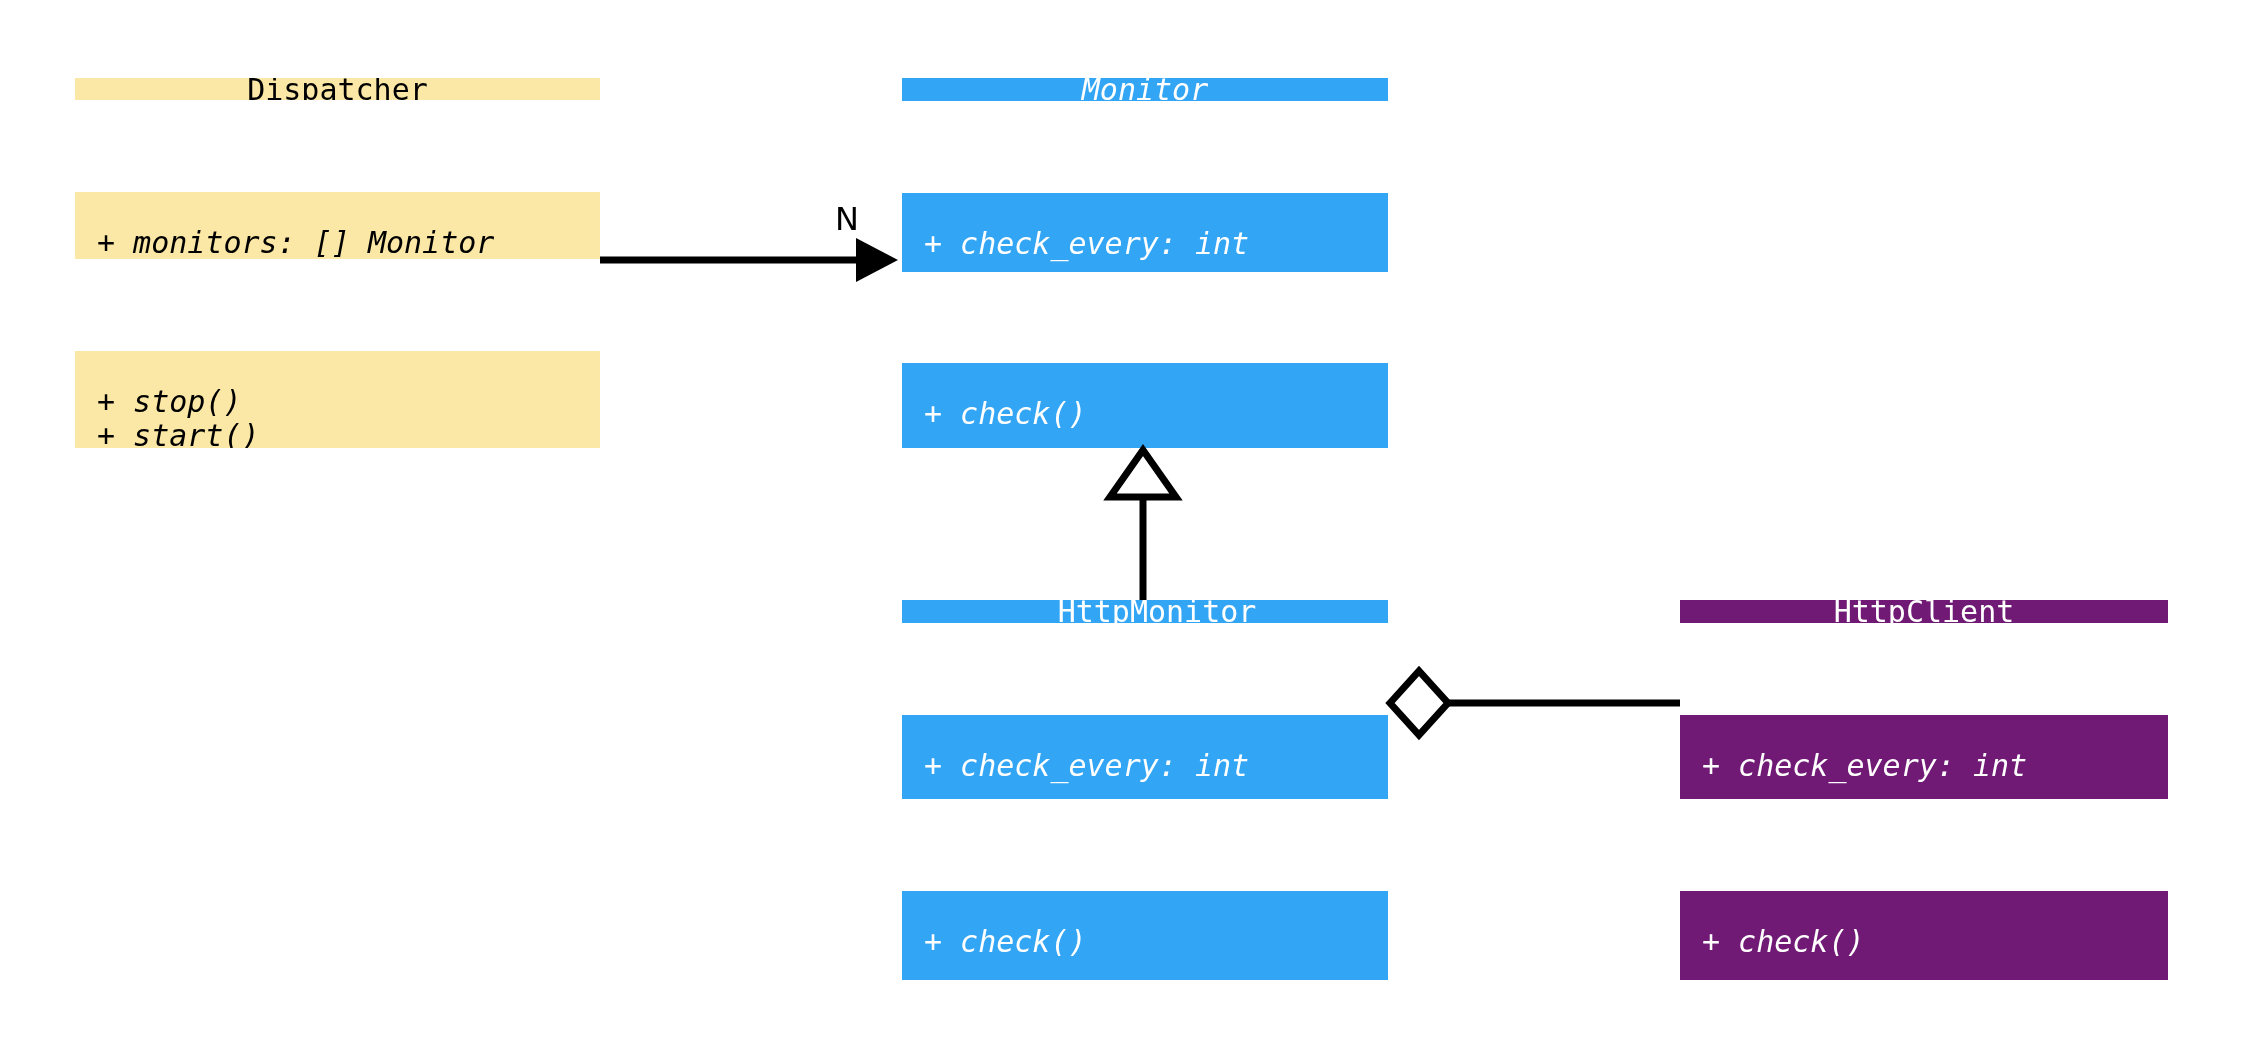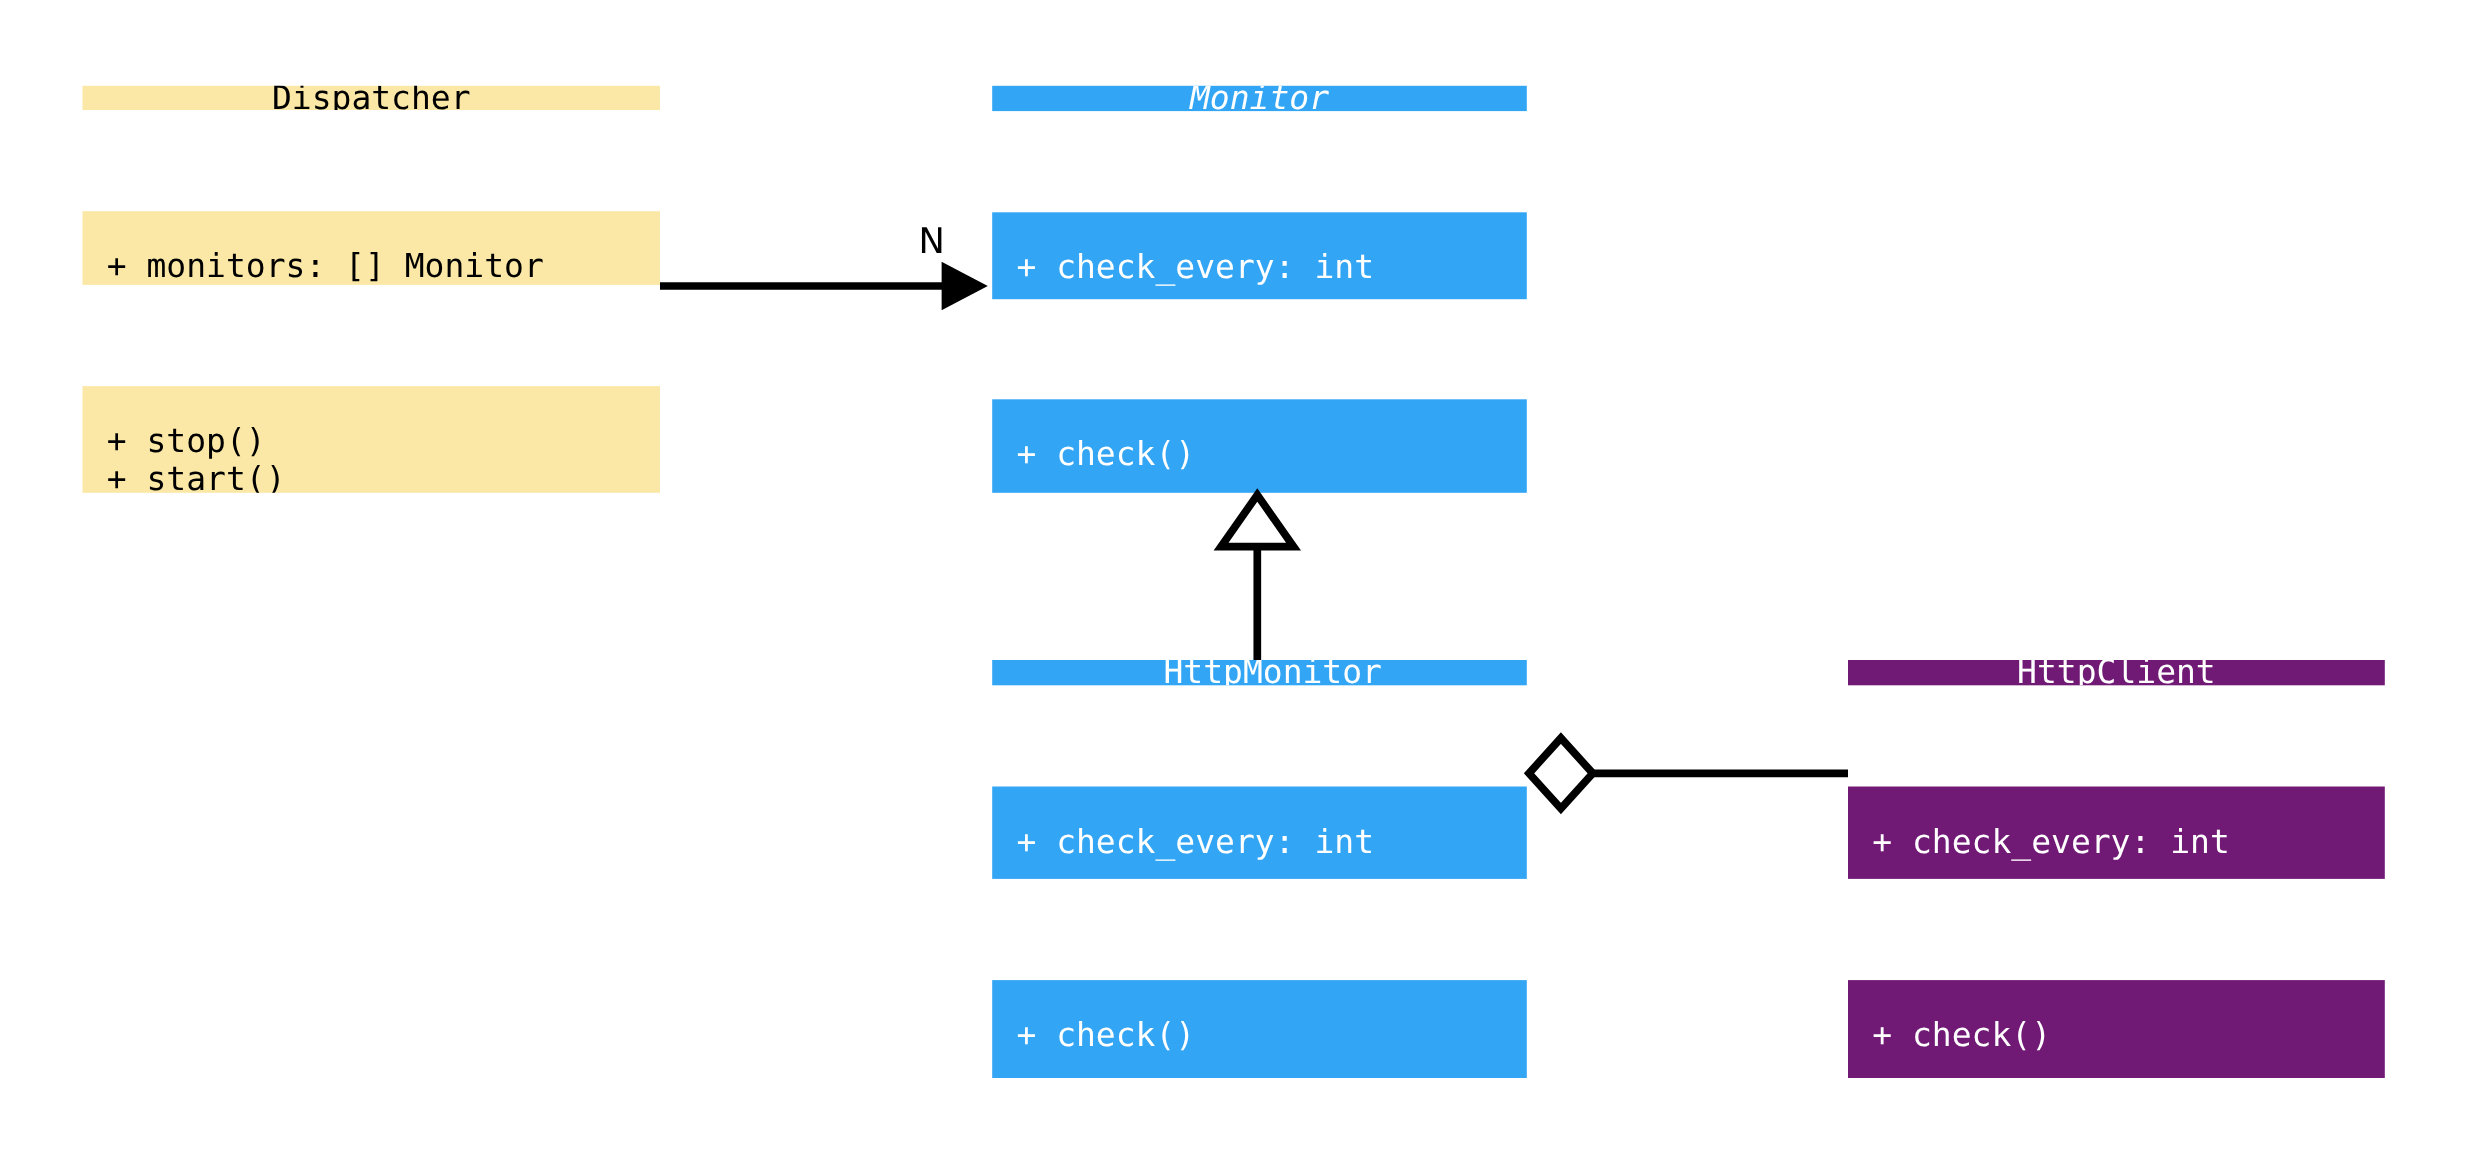--- a/index.html
+++ b/index.html
@@ -51,20 +51,21 @@
     line-height: 1.1;
     white-space: pre;
   }
 
   .uml-title.is-abstract {
     font-style: italic;
   }
 
   .uml-members {
     padding: 34px 36px 0 22px;
+    font-style: italic;
   }
 
   .uml-member {
     font-size: 30px;
     line-height: 1.16;
     white-space: pre;
   }
 
   
   .theme-yellow .uml-compartment { background: #fce8a6; }

